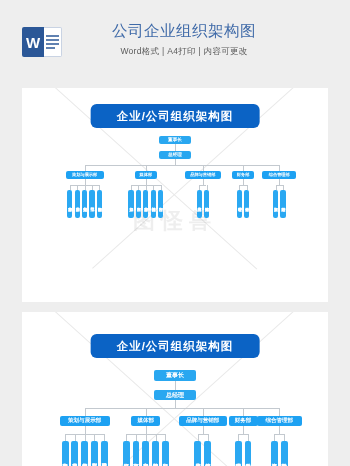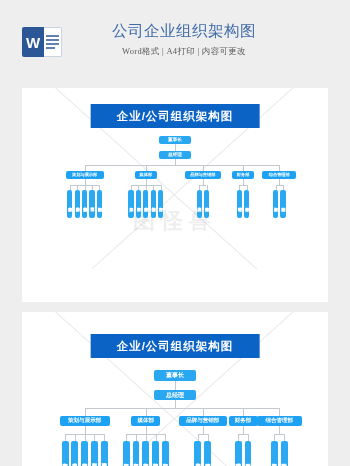--- a/index.html
+++ b/index.html
@@ -32,21 +32,21 @@
     padding:0 2px;box-sizing:border-box;
   }
   .logo-doc i{display:block;height:2px;background:#2b5797;opacity:.75;}
   .logo-doc i:nth-child(4){width:70%;}
   .head-text{text-align:center;margin-left:18px;}
   .head-title{
     color:#3f6aa8;font-size:15.5px;font-weight:normal;letter-spacing:.5px;
     line-height:1.1;margin:0 0 6px 0;
   }
   .head-sub{
-    color:#5a5a5a;font-size:8.5px;letter-spacing:.3px;line-height:1;margin:8px;font-family:Liberation Serif, serif;
+    color:#5a5a5a;font-size:8.5px;letter-spacing:.3px;line-height:1;margin:8px;
   }
 
   
   .page{
     position:absolute;left:22px;width:306px;background:#ffffff;overflow:hidden;
   }
   #page-1{top:88px;height:214px;}
   #page-2{top:312px;height:154px;}
 
   .page-inner{position:relative;width:100%;height:100%;}
@@ -60,21 +60,21 @@
   
   .watermark{
     position:absolute;left:50%;top:62%;transform:translate(-50%,-50%);
     font-size:22px;color:rgba(150,150,150,.16);letter-spacing:6px;
     white-space:nowrap;pointer-events:none;font-weight:bold;
   }
 
   
   .banner{
     position:absolute;left:50%;transform:translateX(-50%);
-    background:#0b63c5;color:#ffffff;border-radius:0;
+    background:#0b63c5;color:#ffffff;border-radius:6px;
     font-size:11.5px;font-weight:bold;letter-spacing:1px;
     padding:5px 26px;white-space:nowrap;line-height:1.25;
   }
 
   
   .chart{position:absolute;left:0;width:100%;}
   .node{
     position:absolute;background:#2196f3;color:#ffffff;border-radius:2px;
     display:flex;align-items:center;justify-content:center;
     font-weight:bold;white-space:nowrap;line-height:1;box-sizing:border-box;

